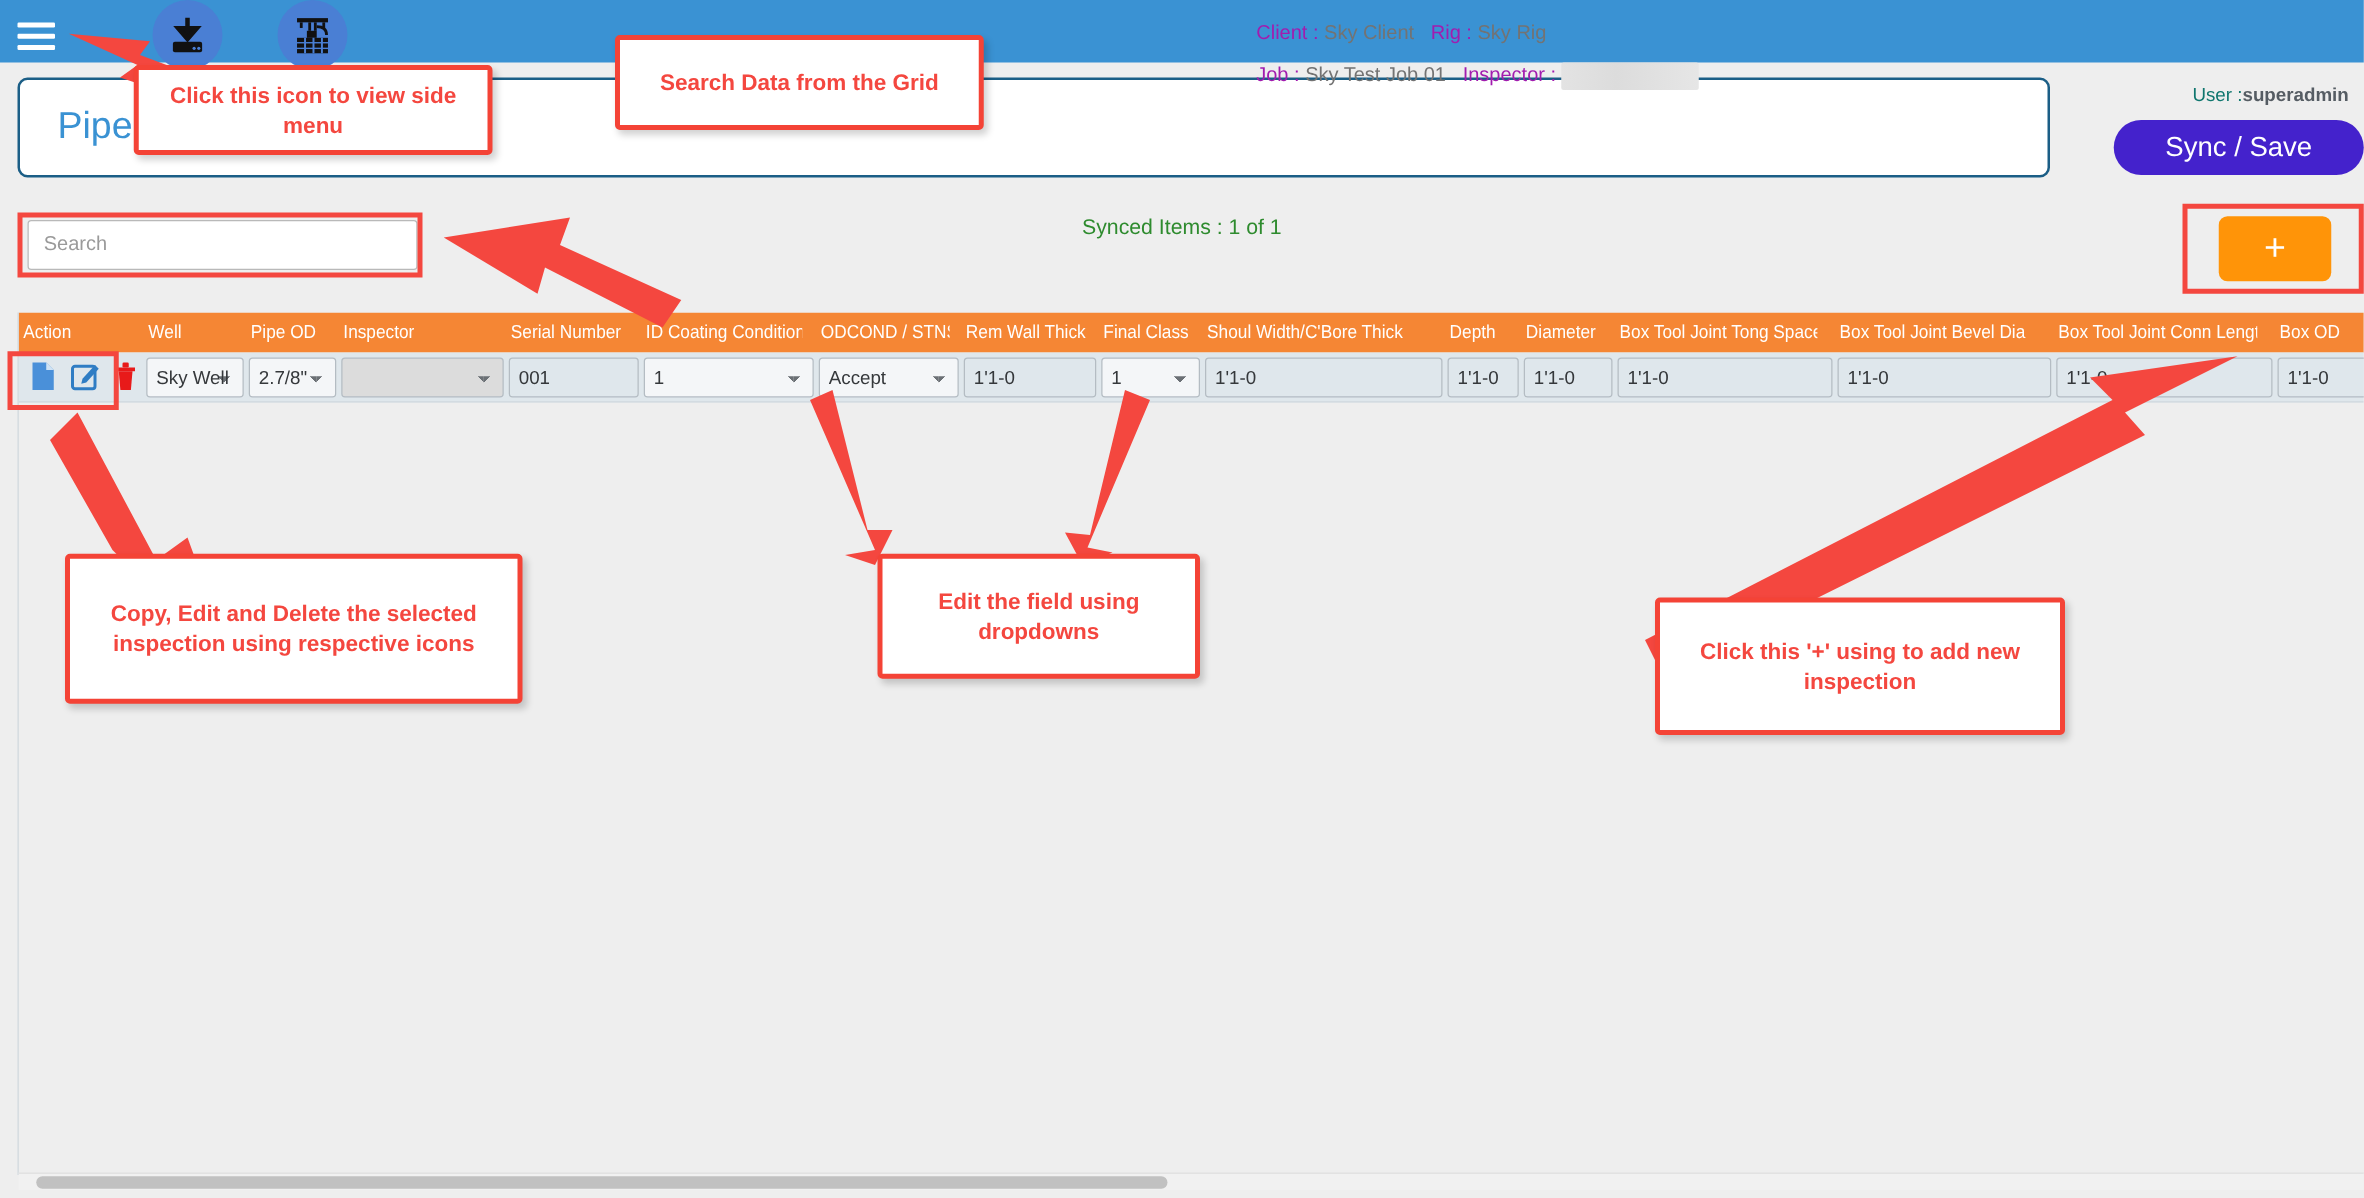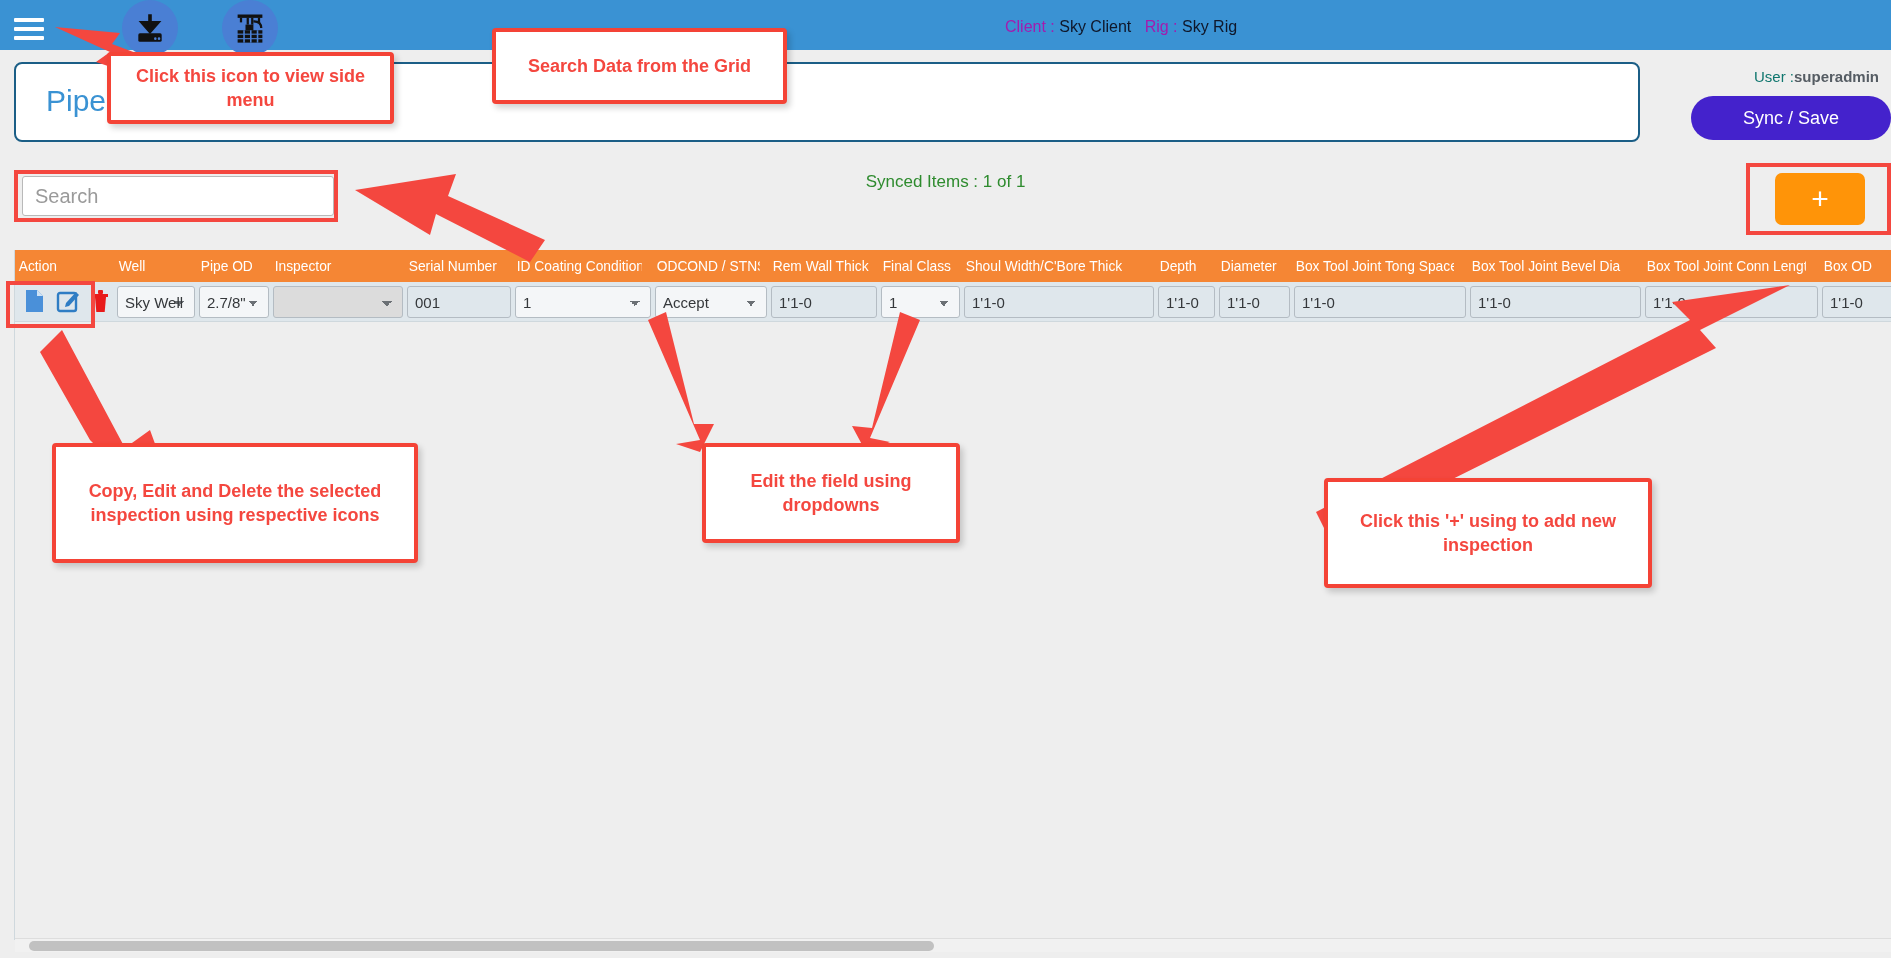--- a/index.html
+++ b/index.html
@@ -66,21 +66,21 @@
     white-space: nowrap;
   }
   .meta {
     position: absolute;
     left: 1005px; top: 10px;
     font-size: 16px;
     line-height: 34px;
     white-space: nowrap;
   }
   .meta .lbl { color: #a21caf; }
-  .meta .val { color: #0f172a; }
+  .meta .val { color: #737373; }
   .redacted {
     display: inline-block;
     width: 110px; height: 22px;
     vertical-align: middle;
     background: linear-gradient(90deg,#e3e3e3,#dcdcdc 40%,#e6e6e6);
     border-radius: 2px;
   }
 
   
   .user-line {
@@ -92,21 +92,21 @@
   .user-line .lbl { color: #0f766e; }
   .user-line .val { color: #555c63; font-weight: bold; }
   .sync-btn {
     position: absolute;
     left: 1691px; top: 96px;
     width: 200px; height: 44px;
     background: #4422cc;
     color: #ffffff;
     border: none;
     border-radius: 22px;
-    font-size: 18px;
+    font-size: 22px;
     font-family: "Liberation Sans", sans-serif;
     cursor: pointer;
   }
 
   
   .alert-area {
     position: absolute;
     left: 0; top: 165px;
     width: 1891px;
     text-align: center;
@@ -120,21 +120,21 @@
     position: absolute;
     left: 22px; top: 176px;
     width: 312px; height: 40px;
   }
   .search-input {
     width: 100%; height: 100%;
     border: 1px solid #b9b9b9;
     border-radius: 3px;
     background: #fff;
     padding: 0 12px;
-    font-size: 20px;
+    font-size: 16px;
     color: #333;
     font-family: "Liberation Sans", sans-serif;
   }
   .search-input::placeholder { color: #9a9a9a; }
 
   
   .add-btn {
     position: absolute;
     left: 1775px; top: 173px;
     width: 90px; height: 52px;
@@ -325,20 +325,27 @@
 </div>
 
 <div class="meta">
   <div>
     <span class="lbl">Client :</span>
     <span class="val">Sky Client</span>
     &nbsp;
     <span class="lbl">Rig :</span>
     <span class="val">Sky Rig</span>
   </div>
+  <div>
+    <span class="lbl">Job :</span>
+    <span class="val">Sky Test Job 01</span>
+    &nbsp;
+    <span class="lbl">Inspector :</span>
+    <span class="redacted"></span>
+  </div>
 </div>
 
 <div class="user-line">
   <span class="lbl">User :</span><span class="val">superadmin</span>
 </div>
 <button class="sync-btn">Sync / Save</button>
 
 <div class="alert-area">
   <div>Synced Items : 1 of 1</div>
 </div>

